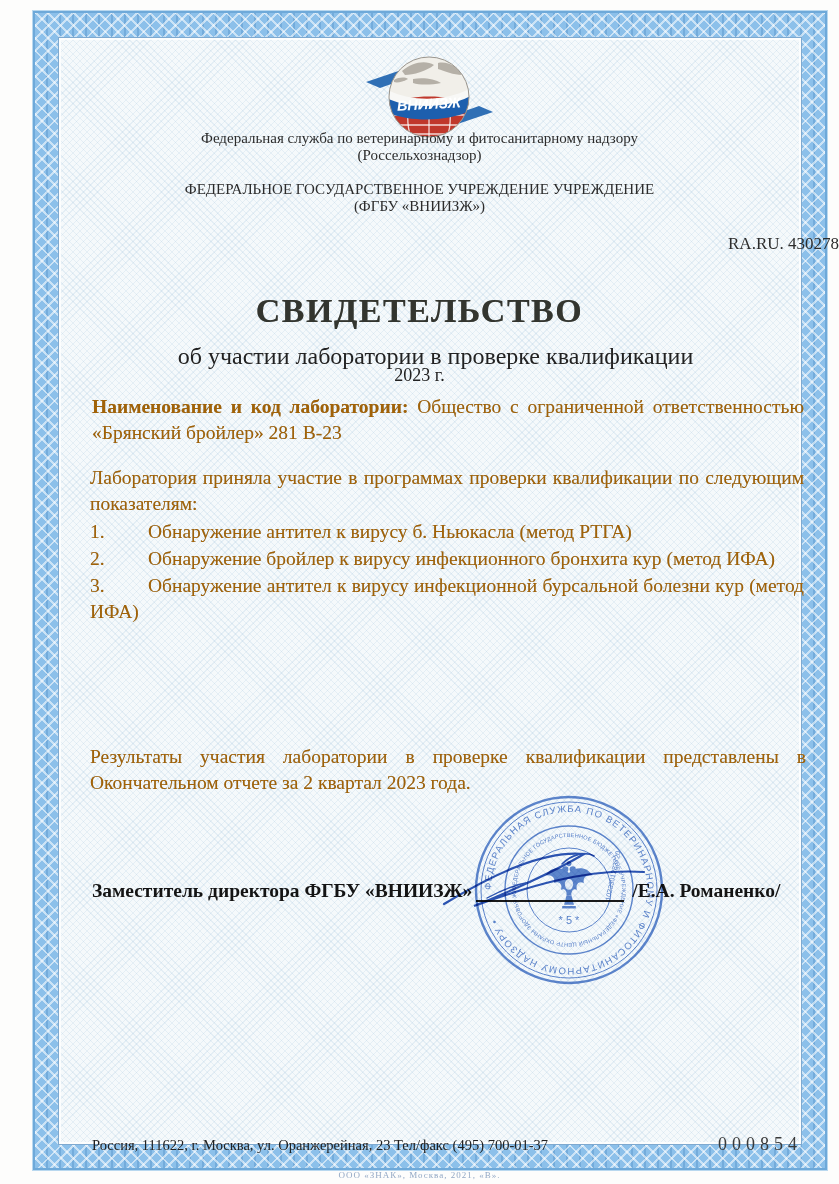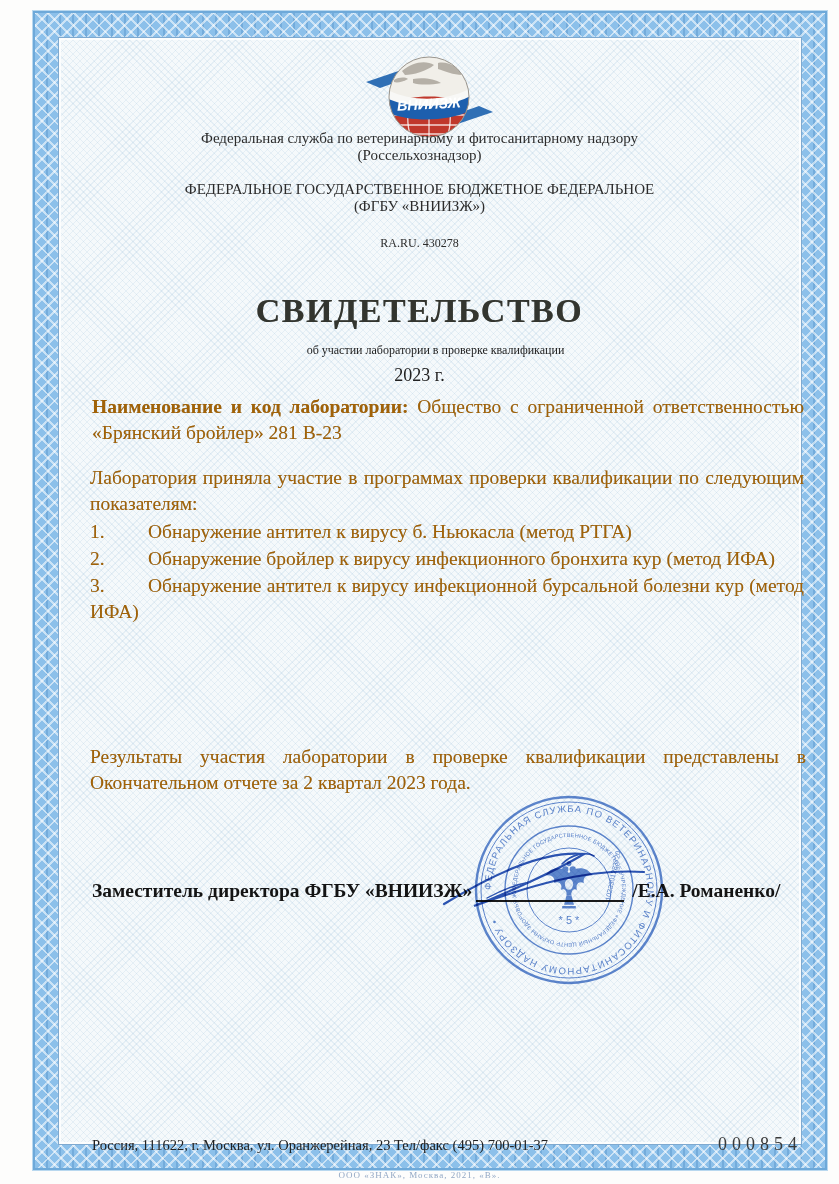--- a/index.html
+++ b/index.html
@@ -33,21 +33,21 @@
   
   .abs { position:absolute; }
   .centered { left:0; width:100%; text-align:center; }
   .hdr-sm  { font-size:15px; line-height:17px; color:#2c2c2c; }
   .hdr-caps{ font-size:15px; line-height:16.5px; color:#2c2c2c; }
   .hdr-xs  { font-size:13.5px; line-height:15.5px; color:#2c2c2c; }
   .doc-title {
     top:292px; font-size:34px; font-weight:bold; letter-spacing:1.5px;
     color:#33352f; text-shadow:0 0 .5px rgba(40,45,40,.5);
   }
-  .doc-sub  { top:343px; font-size:12px; color:#222;padding-left:32px; }
+  .doc-sub  { top:343px; font-size:24px; color:#222;padding-left:32px; }
   .doc-year { top:365px; font-size:18px; color:#222; }
   .bodytext { font-size:19.5px; line-height:26px; color:#a16207; text-shadow:0 0 .4px rgba(0,0,0,.25); }
   .b { font-weight:bold; }
   .just { text-align:justify; }
   .li { text-align:justify; margin-bottom:1px; }
   .li .num { display:inline-block; width:58px; }
   .sig-row {
     left:92px; top:880px; width:716px;
     display:flex; align-items:baseline;
     font-weight:bold; font-size:19.5px; color:#141414;
@@ -105,25 +105,25 @@
     <circle cx="77" cy="49" r="40" fill="none" stroke="#9a958d" stroke-width="1"></circle>
     <text x="77" y="61" text-anchor="middle" font-size="14.5" font-weight="bold" font-style="italic" font-family="Liberation Sans, sans-serif" fill="#ffffff" transform="rotate(-3 77 57)">ВНИИЗЖ</text>
   </svg>
 </div>
 
 <div class="abs centered hdr-sm" style="top:124px;margin-top:6px;">
   <div>Федеральная служба по ветеринарному и фитосанитарному надзору</div>
   <div>(Россельхознадзор)</div>
 </div>
 <div class="abs centered hdr-caps" style="top:181px;">
-  <div>ФЕДЕРАЛЬНОЕ ГОСУДАРСТВЕННОЕ БЮДЖЕТНОЕ ФЕДЕРАЛЬНОЕ</div>
+  <div>ФЕДЕРАЛЬНОЕ ГОСУДАРСТВЕННОЕ УЧРЕЖДЕНИЕ УЧРЕЖДЕНИЕ</div>
   <div>(ФГБУ «ВНИИЗЖ»)</div>
 </div>
 <div class="abs centered hdr-xs" style="top:236px;">
-  <div style="font-size:12px;">RA.RU. 430278</div>
+  <div style="font-size:17px;text-align:right;">RA.RU. 430278</div>
 </div>
 
 <div class="abs centered doc-title">СВИДЕТЕЛЬСТВО</div>
 <div class="abs centered doc-sub">об участии лаборатории в проверке квалификации</div>
 <div class="abs centered doc-year">2023 г.</div>
 
 <p class="abs bodytext just" style="left:92px; top:394px; width:712px;">
   <span class="b">Наименование и код лаборатории:</span><span> Общество с ограниченной ответственностью «Брянский бройлер» 281 В-23</span>
 </p>
 

